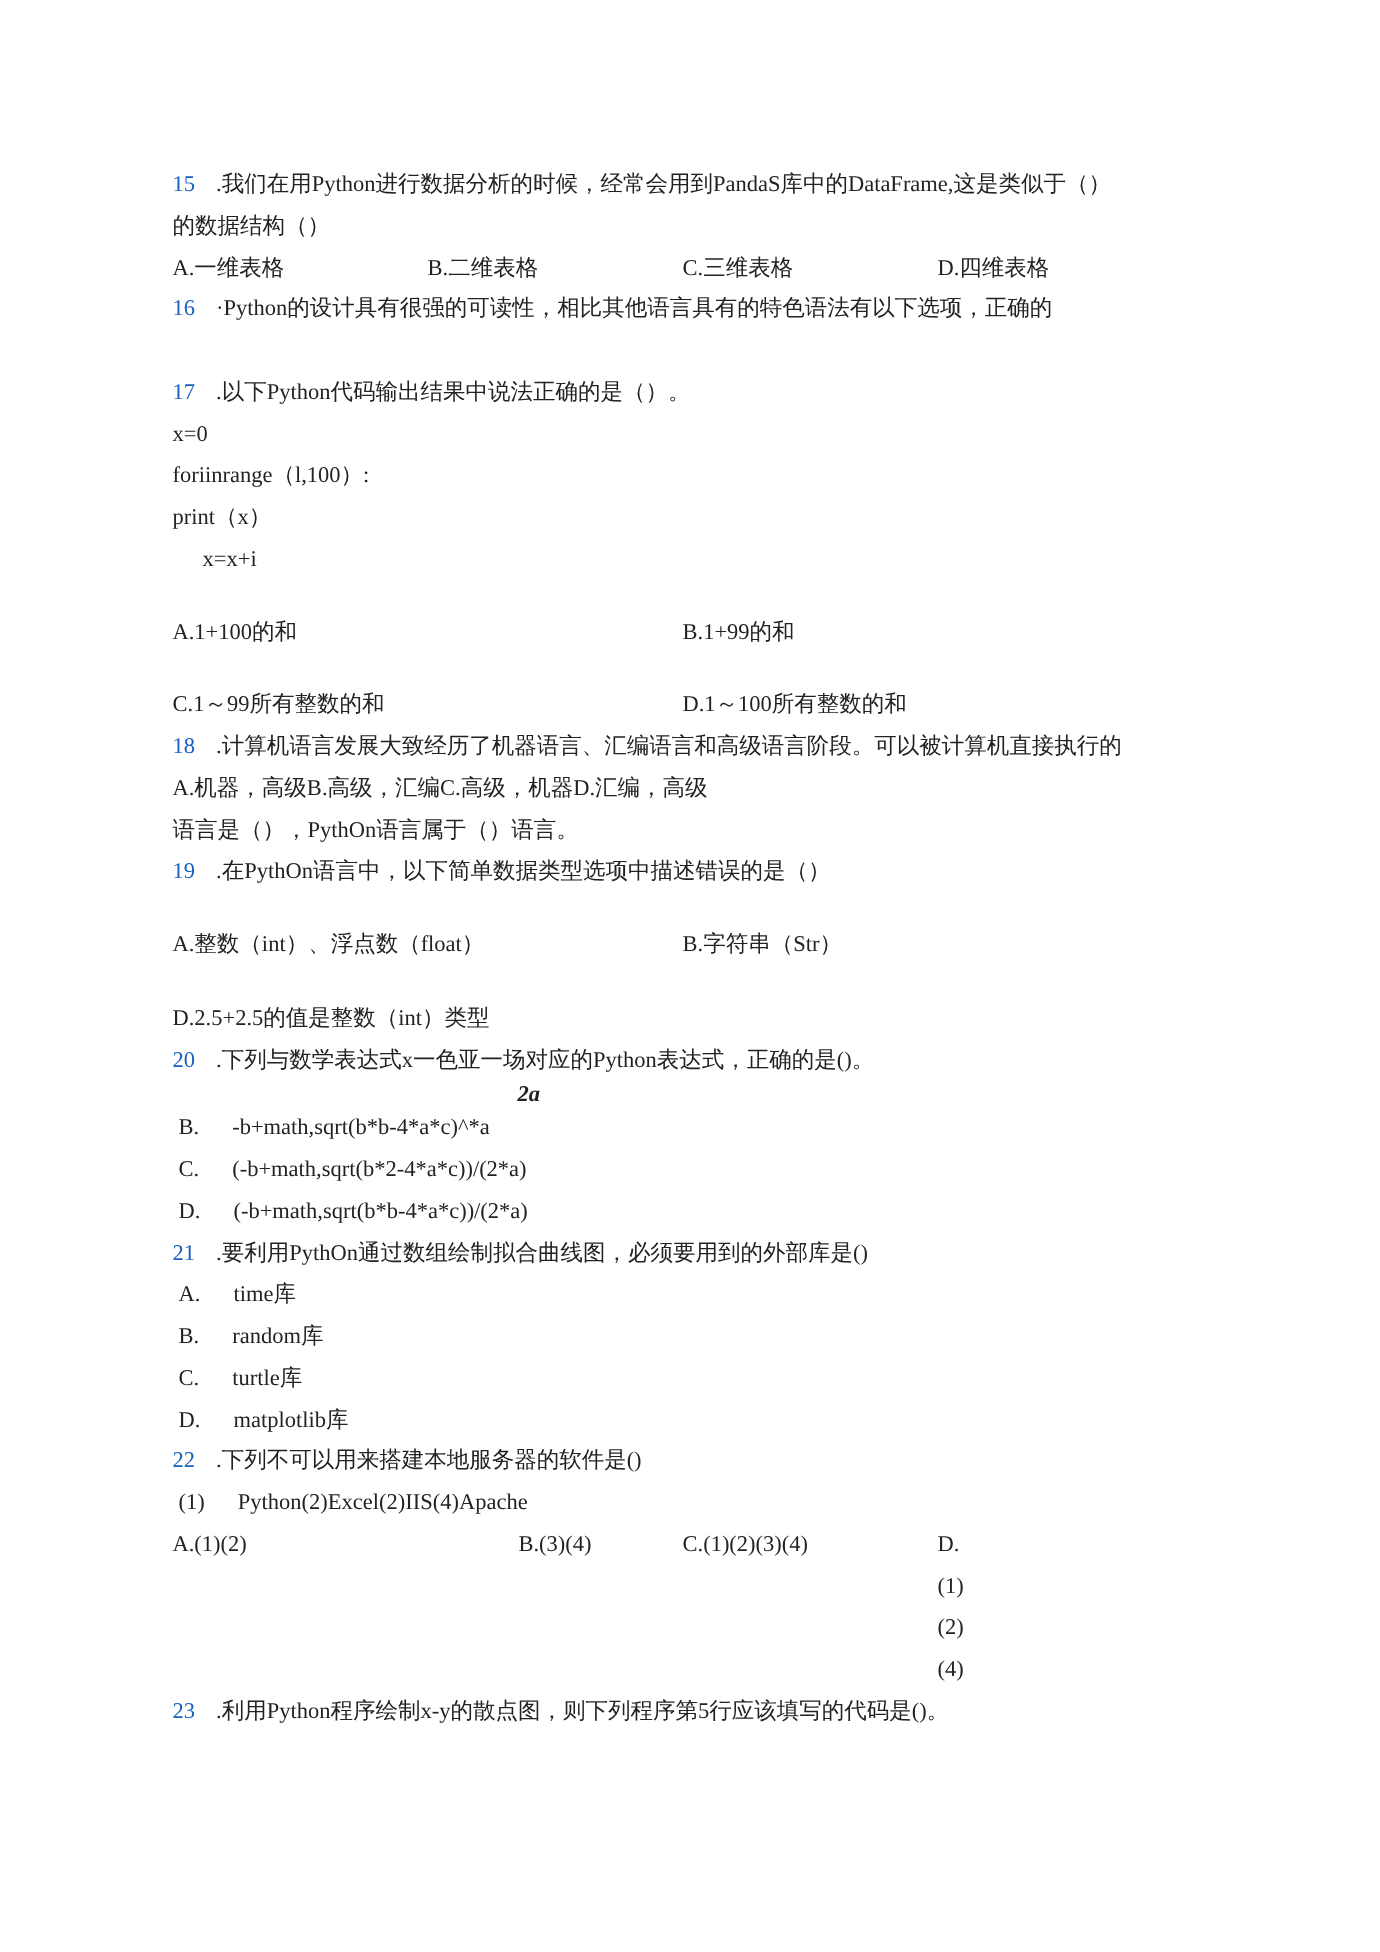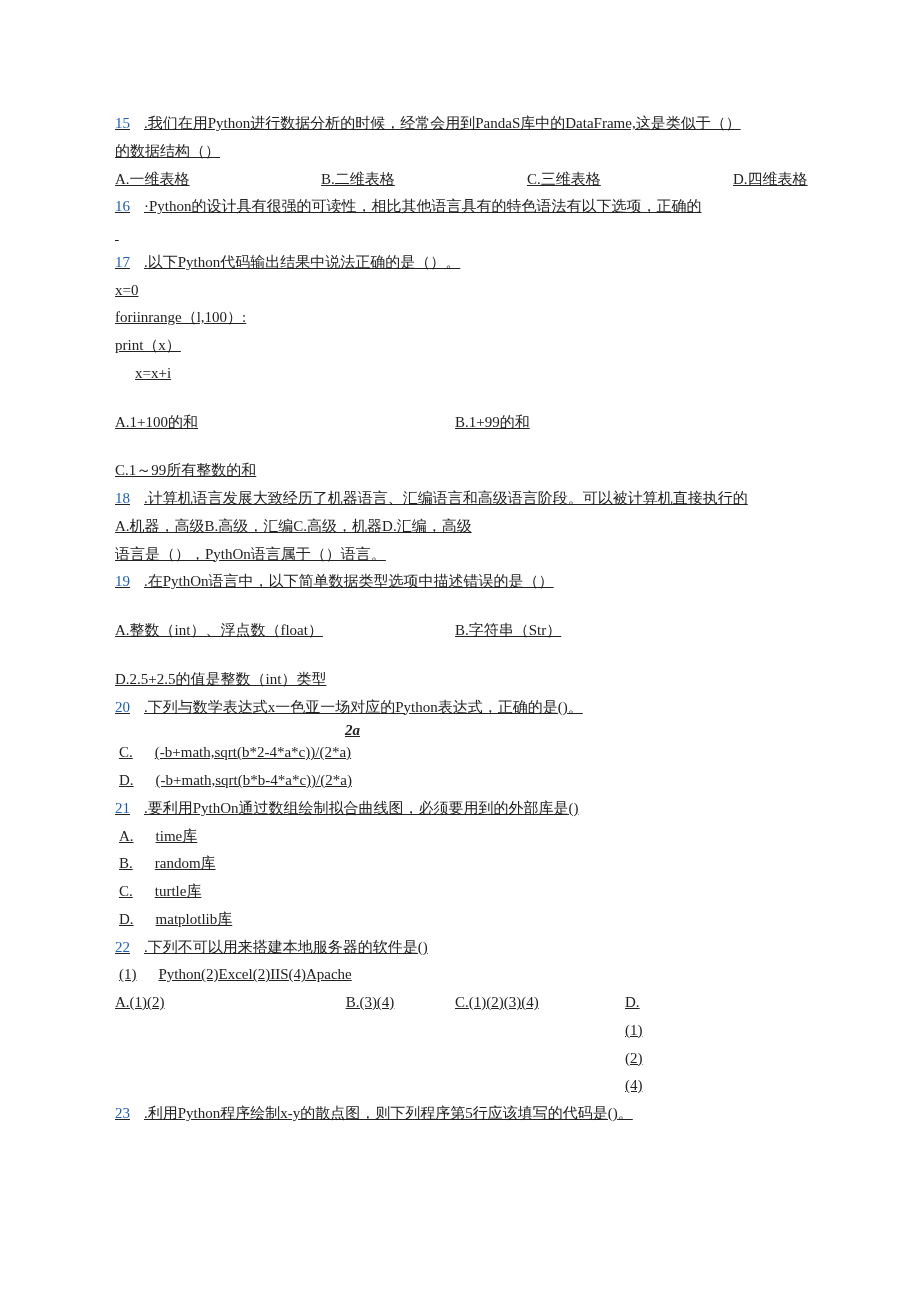--- a/index.html
+++ b/index.html
@@ -9,32 +9,30 @@
     font-family: "SimSun", "宋体", serif;
     font-size: 15px;
     line-height: 1.85;
     color: #222;
   }
   .page {
     width: 736px;
     min-height: 1301px;
     box-sizing: border-box;
     padding: 110px 110px 0 115px;
-    text-decoration: underline;
   }
   .line {
     white-space: nowrap;
   }
   .num {
     color: #1a5fbf;
     padding-right: 14px;
   }
   .row4 {
     display: flex;
-    gap: 36px;
   }
   .row4 > span {
     flex: 0 0 170px;
   }
   .row2 {
     display: flex;
     margin-top: 21px;
   }
   .row2 > span {
     flex: 0 0 340px;
@@ -86,20 +84,21 @@
   <div class="line">x=0</div>
   <div class="line">foriinrange（l,100）:</div>
   <div class="line">print（x）</div>
   <div class="line indent-s">x=x+i</div>
   <div class="row2">
     <span>A.1+100的和</span>
     <span>B.1+99的和</span>
   </div>
   <div class="row2">
     <span>C.1～99所有整数的和</span>
+    <span>D.1～100所有整数的和</span>
   </div>
 
   <div class="line">
     <span class="num">18</span><span>.计算机语言发展大致经历了机器语言、汇编语言和高级语言阶段。可以被计算机直接执行的</span>
   </div>
   <div class="line">A.机器，高级B.高级，汇编C.高级，机器D.汇编，高级</div>
   <div class="line">语言是（），PythOn语言属于（）语言。</div>
 
   <div class="line">
     <span class="num">19</span><span>.在PythOn语言中，以下简单数据类型选项中描述错误的是（）</span>
@@ -109,20 +108,21 @@
     <span>B.字符串（Str）</span>
   </div>
   <div class="row2">
     <span>D.2.5+2.5的值是整数（int）类型</span>
   </div>
 
   <div class="line">
     <span class="num">20</span><span>.下列与数学表达式x一色亚一场对应的Python表达式，正确的是()。</span>
   </div>
   <div class="indent-formula">2a</div>
+  <div class="line"><span class="opt-letter">B.</span><span>-b+math,sqrt(b*b-4*a*c)^*a</span></div>
   <div class="line"><span class="opt-letter">C.</span><span>(-b+math,sqrt(b*2-4*a*c))/(2*a)</span></div>
   <div class="line"><span class="opt-letter">D.</span><span>(-b+math,sqrt(b*b-4*a*c))/(2*a)</span></div>
 
   <div class="line">
     <span class="num">21</span><span>.要利用PythOn通过数组绘制拟合曲线图，必须要用到的外部库是()</span>
   </div>
   <div class="line"><span class="opt-letter">A.</span><span>time库</span></div>
   <div class="line"><span class="opt-letter">B.</span><span>random库</span></div>
   <div class="line"><span class="opt-letter">C.</span><span>turtle库</span></div>
   <div class="line"><span class="opt-letter">D.</span><span>matplotlib库</span></div>

